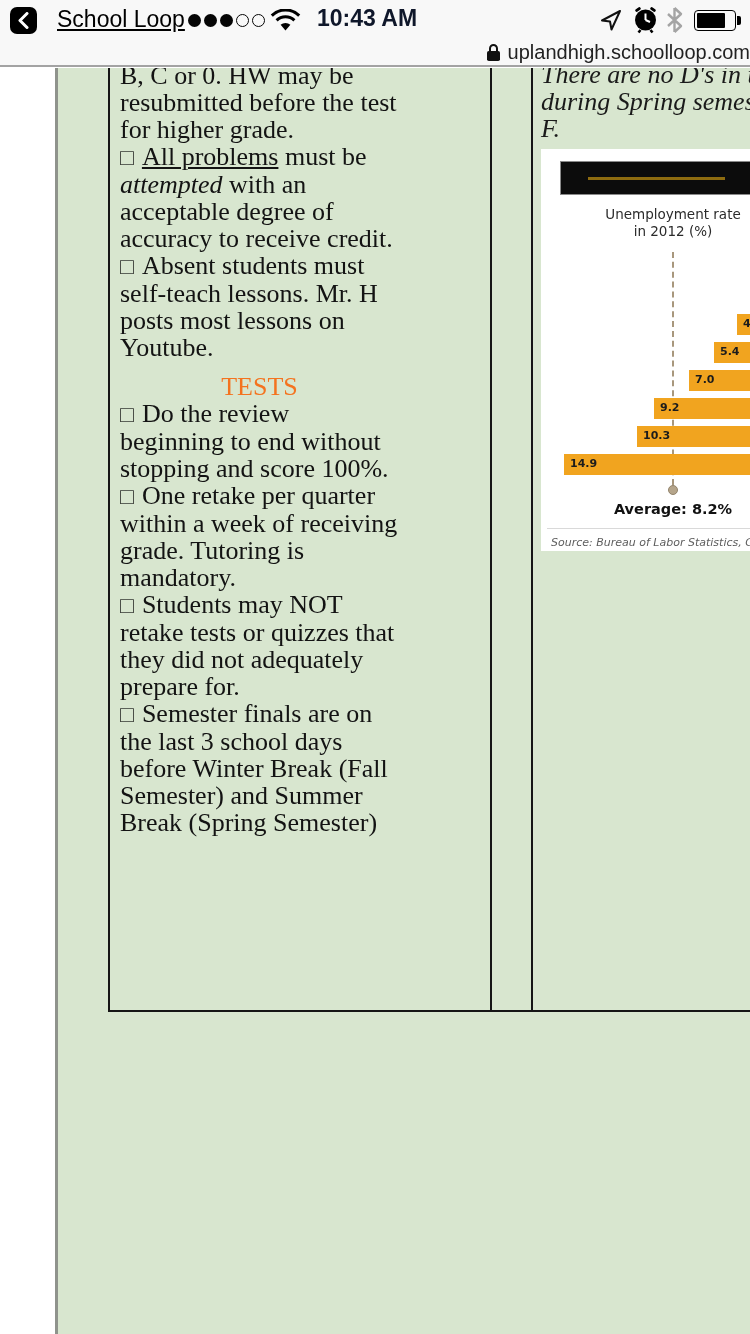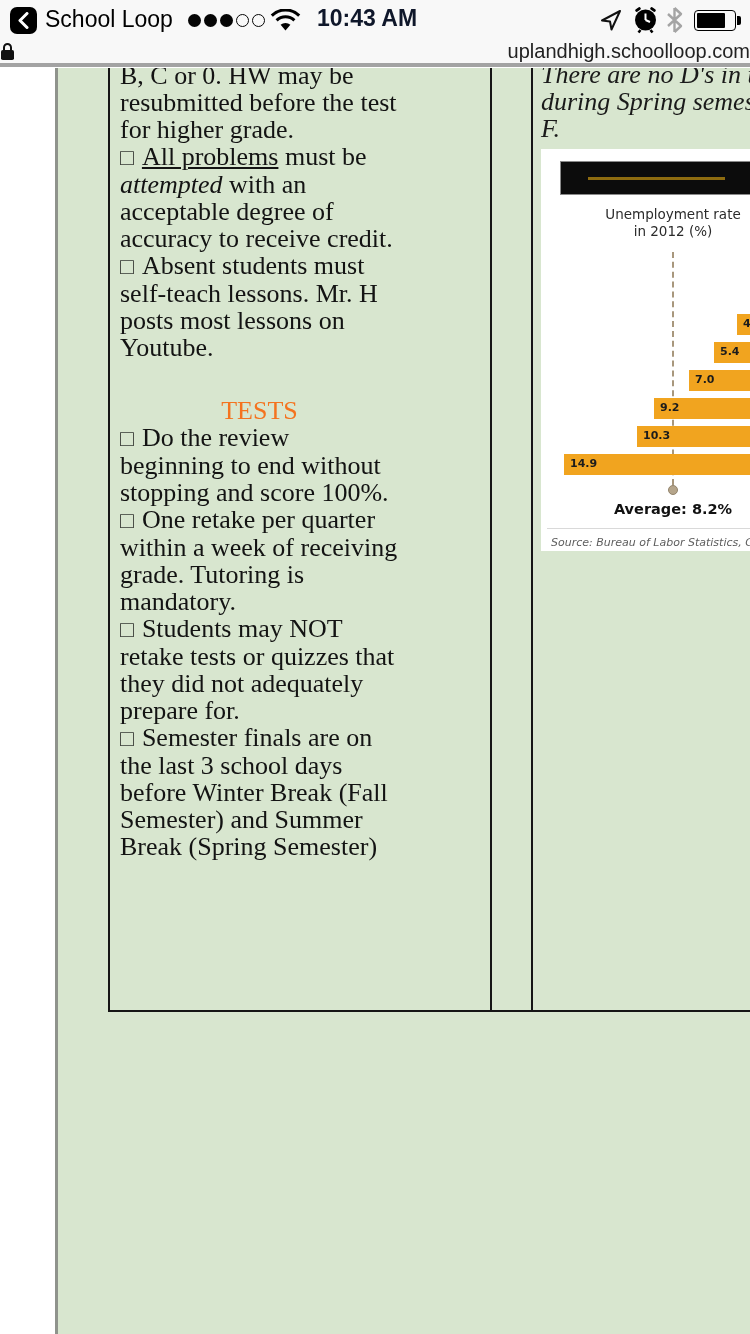--- a/index.html
+++ b/index.html
@@ -6,51 +6,51 @@
     --page-bg:#d8e6cf; --chrome-bg:#f8f8f8; --tests:#f4731f;
     --bar:#f1a41f; --banner-line:#8e6c10; --avg:#a8977d;
   }
   *{margin:0;padding:0;box-sizing:border-box;}
   html,body{width:750px;height:1334px;overflow:hidden;background:#fff;}
   body{font-family:"Liberation Sans",sans-serif;position:relative;}
 
   
   .statusbar{position:absolute;left:0;top:0;width:750px;height:40px;background:var(--chrome-bg);}
   .back-chip{position:absolute;left:10px;top:7px;width:27px;height:27px;background:#000;border-radius:7px;display:flex;align-items:center;justify-content:center;}
-  .back-label{position:absolute;left:45px;top:6px;font-size:23px;color:#000;}
+  .back-label{position:absolute;left:57px;top:6px;font-size:23px;color:#000;text-decoration:underline;}
   .signal{position:absolute;left:188px;top:14px;display:flex;gap:3px;}
   .dot{width:13px;height:13px;border-radius:50%;}
   .dot.on{background:#050505;}
   .dot.off{border:1.5px solid #050505;background:transparent;}
   .wifi{position:absolute;left:270px;top:9px;}
   .sb-time{position:absolute;left:317px;top:5px;font-size:23px;font-weight:bold;color:#0f172a;}
   .navarrow{position:absolute;left:599px;top:8px;}
   .alarm{position:absolute;left:632px;top:7px;}
   .bt{position:absolute;left:666px;top:7px;}
   .battery{position:absolute;left:694px;top:10px;width:42px;height:21px;border:1.5px solid #000;border-radius:4px;padding:2px;}
   .battery-fill{height:100%;background:#000;border-radius:1px;}
   .battery-nub{position:absolute;left:737px;top:16px;width:4px;height:9px;background:#000;border-radius:0 2px 2px 0;}
 
   
-  .urlbar{position:absolute;left:0;top:40px;width:750px;height:27px;background:var(--chrome-bg);border-bottom:4px solid #a3a3a3;display:flex;align-items:center;justify-content:space-between;gap:7px;}
+  .urlbar{position:absolute;left:0;top:40px;width:750px;height:27px;background:var(--chrome-bg);border-bottom:2px solid #a3a3a3;display:flex;align-items:center;justify-content:flex-end;gap:7px;}
   .url-text{font-size:20px;color:#222;}
 
   
   .content{position:absolute;left:0;top:68px;width:750px;height:1266px;background:var(--page-bg);overflow:hidden;}
   .left-white{position:absolute;left:0;top:0;width:55px;height:100%;background:#fff;}
   .margin-line{position:absolute;left:55px;top:0;width:3px;height:100%;background:#8f938c;}
   .vline{position:absolute;top:0;width:2px;height:944px;background:#151515;}
   .v1{left:108px;} .v2{left:490px;} .v3{left:531px;}
   .hline{position:absolute;left:108px;top:942px;width:642px;height:2px;background:#151515;}
 
   
   .left-cell{position:absolute;left:110px;top:0;width:302px;height:942px;overflow:hidden;
     padding:0 13px 0 10px;font-family:"Liberation Serif",serif;font-size:26px;line-height:27px;color:#131313;}
   .left-cell .sec:first-child{margin-top:-6px;}
-  .sec-heading{text-align:center;color:var(--tests);margin-top:36px;font-family:Liberation Serif, serif;}
+  .sec-heading{text-align:center;color:var(--tests);margin-top:12px;font-family:Liberation Serif, serif;}
   .cb{opacity:.85;margin-right:8px;font-size:23px;}
   .seg-u{text-decoration:underline;}
   .seg-i{font-style:italic;}
 
   
   .intro{position:absolute;left:541px;top:-7px;font-family:"Liberation Serif",serif;font-style:italic;
     font-size:26px;line-height:27px;color:#1a1a1a;white-space:nowrap;}
   .chart-panel{position:absolute;left:541px;top:81px;width:272px;height:402px;background:#fff;font-family:"DejaVu Sans",sans-serif;}
   .banner{position:absolute;left:19px;top:12px;width:240px;height:34px;background:#0c0c0c;border:1px solid #8a8a8a;}
   .banner-line{position:absolute;left:27px;top:15px;width:137px;height:3px;background:var(--banner-line);}

